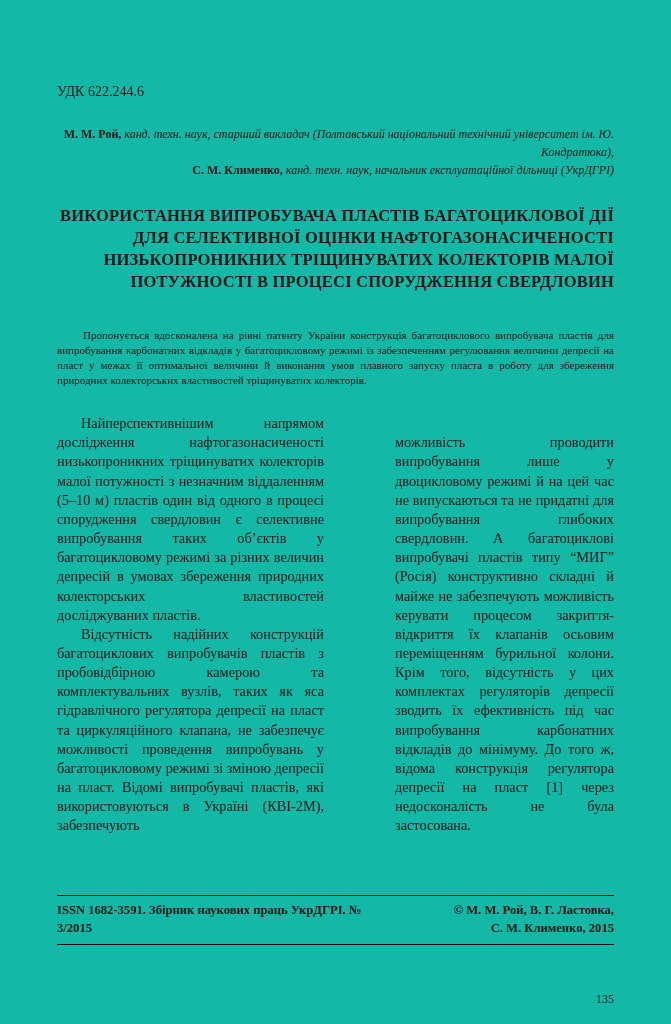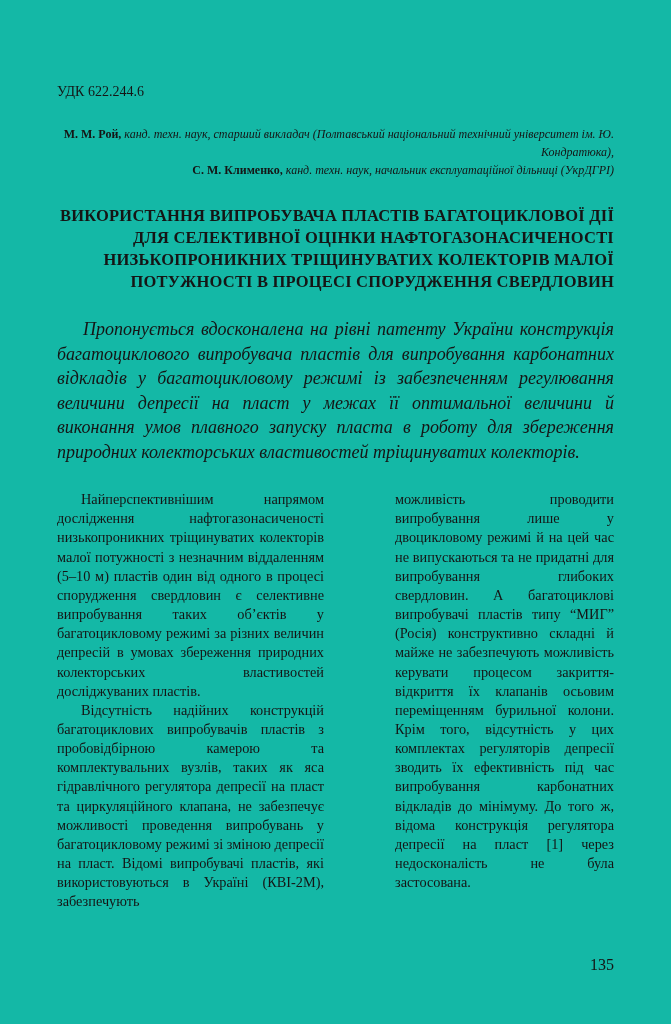--- a/index.html
+++ b/index.html
@@ -29,35 +29,35 @@
   .author-name { font-weight: bold; font-style: normal; }
   .title {
     margin-top: 26px;
     text-align: right;
     font-weight: bold;
     font-size: 16.5px;
     line-height: 1.32;
     letter-spacing: 0.2px;
   }
   .abstract {
-    margin-top: 25px;
-    font-style: italic;
-    font-size: 18px;
+    margin-top: 36px;
+    font-size: 11px;
     line-height: 1.36;
     text-align: justify;
   }
   .abstract p { margin: 0; text-indent: 26px; }
   .kw-label { font-weight: bold; }
   .columns {
     margin-top: 26px;
     display: flex;
     gap: 23px;
     font-size: 14.3px;
     line-height: 1.34;
     text-align: justify;
+    align-items: flex-end;
   }
   .col { flex: 1 1 0; min-width: 0; }
   .col p { margin: 0; text-indent: 24px; }
   .col p.no-indent { text-indent: 0; margin-left: 48px; }
   .footer {
     position: absolute;
     left: 57px;
     right: 57px;
     top: 895px;
     border-top: 1.6px solid #111;
@@ -68,22 +68,22 @@
     align-items: flex-start;
     font-weight: bold;
     font-size: 12.6px;
     line-height: 1.4;
   }
   .footer .issn { text-align: left; max-width: 55%; }
   .footer .copyright { text-align: right; }
   .page-number {
     position: absolute;
     right: 57px;
-    top: 956px;
-    font-size: 16px;
+    top: 992px;
+    font-size: 12px;
   }
 </style>
 </head>
 <body>
 
 <div class="page">
 
   <div class="udc">УДК 622.244.6</div>
 
   <div class="authors">
@@ -100,16 +100,23 @@
   <div class="columns">
     <div class="col">
       <p>Найперспективнішим напрямом дослідження нафтогазонасиченості низькопроникних тріщинуватих колекторів малої потужності з незначним віддаленням (5–10 м) пластів один від одного в процесі спорудження свердловин є селективне випробування таких об’єктів у багатоцикловому режимі за різних величин депресій в умовах збереження природних колекторських властивостей досліджуваних пластів.</p>
       <p>Відсутність надійних конструкцій багатоциклових випробувачів пластів з пробовідбірною камерою та комплектувальних вузлів, таких як яса гідравлічного регулятора депресії на пласт та циркуляційного клапана, не забезпечує можливості проведення випробувань у багатоцикловому режимі зі зміною депресії на пласт. Відомі випробувачі пластів, які використовуються в Україні (КВІ-2М), забезпечують</p>
     </div>
     <div class="col">
       <p class="no-indent">можливість проводити випробування лише у двоцикловому режимі й на цей час не випускаються та не придатні для випробування глибоких свердловин. А багатоциклові випробувачі пластів типу “МИГ” (Росія) конструктивно складні й майже не забезпечують можливість керувати процесом закриття-відкриття їх клапанів осьовим переміщенням бурильної колони. Крім того, відсутність у цих комплектах регуляторів депресії зводить їх ефективність під час випробування карбонатних відкладів до мінімуму. До того ж, відома конструкція регулятора депресії на пласт [1] через недосконалість не була застосована.</p>
     </div>
   </div>
 
+  <div class="footer">
+    <div class="issn">ISSN 1682-3591. Збірник наукових праць УкрДГРІ. № 3/2015</div>
+    <div class="copyright">
+      <div>© М. М. Рой, В. Г. Ластовка,</div>
+      <div>С. М. Клименко, 2015</div>
+    </div>
+  </div>
 
   <div class="page-number">135</div>
 
 </div>
 
 </body></html>

